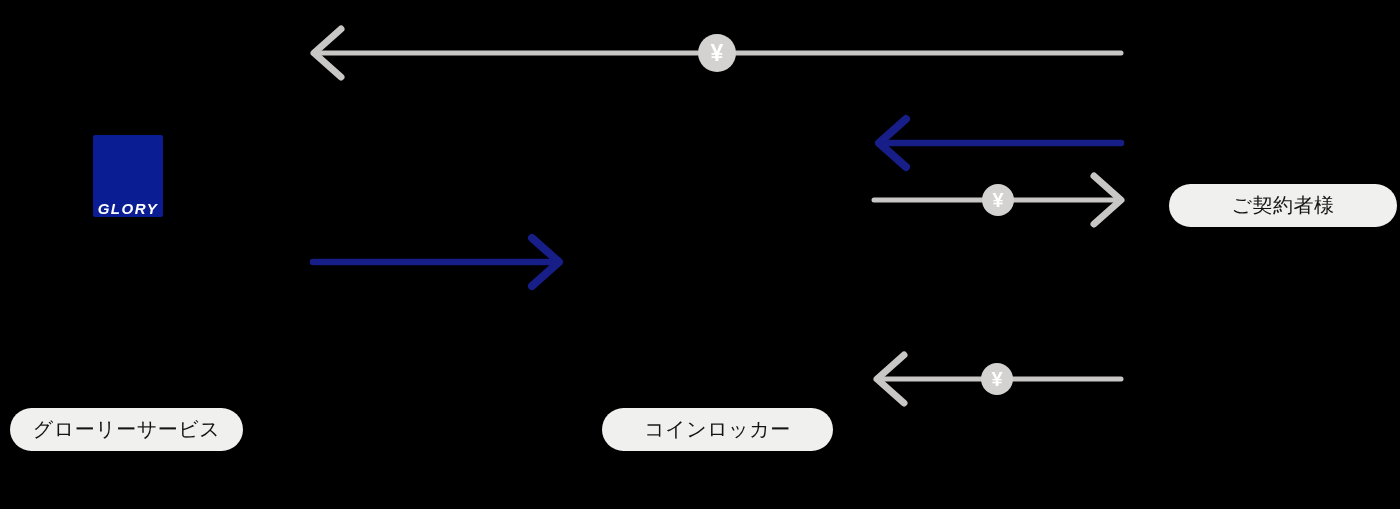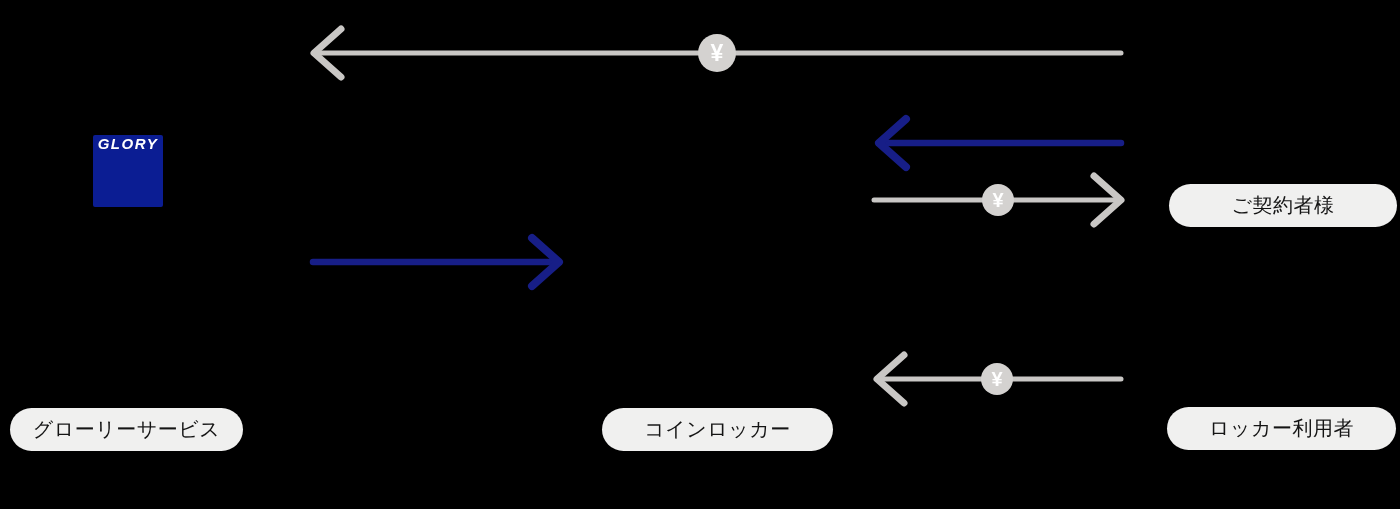--- a/index.html
+++ b/index.html
@@ -81,25 +81,25 @@
     white-space: nowrap;
   }
   .pill-glory-service { left: 10px;   top: 408px; width: 233px; }
   .pill-coin-locker   { left: 602px;  top: 408px; width: 231px; }
   .pill-contractor    { left: 1169px; top: 184px; width: 228px; }
   .pill-locker-user   { left: 1167px; top: 407px; width: 229px; }
 
   .glory-logo {
     position: absolute;
     left: 93px; top: 135px;
-    width: 70px; height: 72px;
+    width: 70px; height: 82px;
     background: var(--logo-blue);
     border-radius: 2px;
     display: flex;
-    align-items: flex-start;
+    align-items: flex-end;
     justify-content: center;
   }
   .glory-logo-text {
     color: var(--logo-text);
     font-weight: bold;
     font-size: 15px;
     letter-spacing: 1.5px;
     font-style: italic;
   }
 </style>
@@ -151,17 +151,14 @@
   </div>
 
   <div class="pill pill-glory-service">
     <span>グローリーサービス</span>
   </div>
 
   <div class="pill pill-contractor">
     <span>ご契約者様</span>
   </div>
 
-  <div class="pill pill-locker-user">
-    <span>ロッカー利用者</span>
-  </div>
 
 </div>
 
 </body></html>

